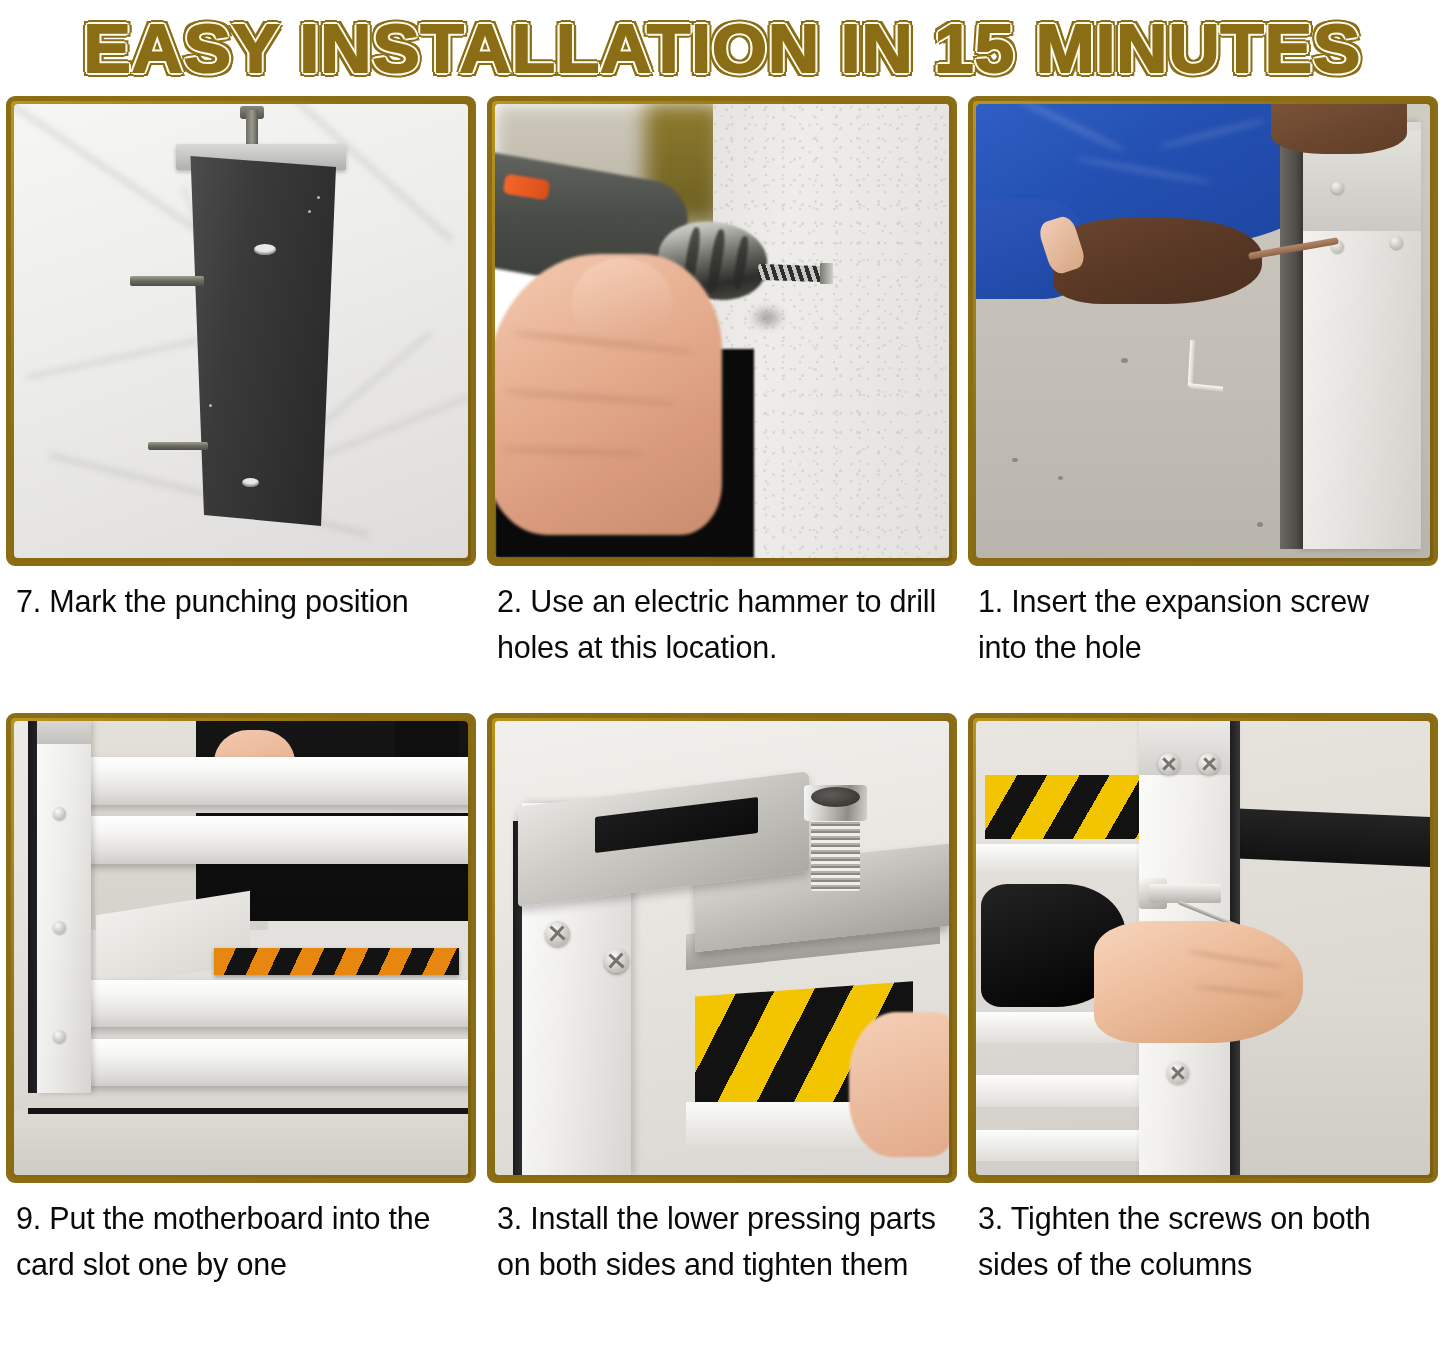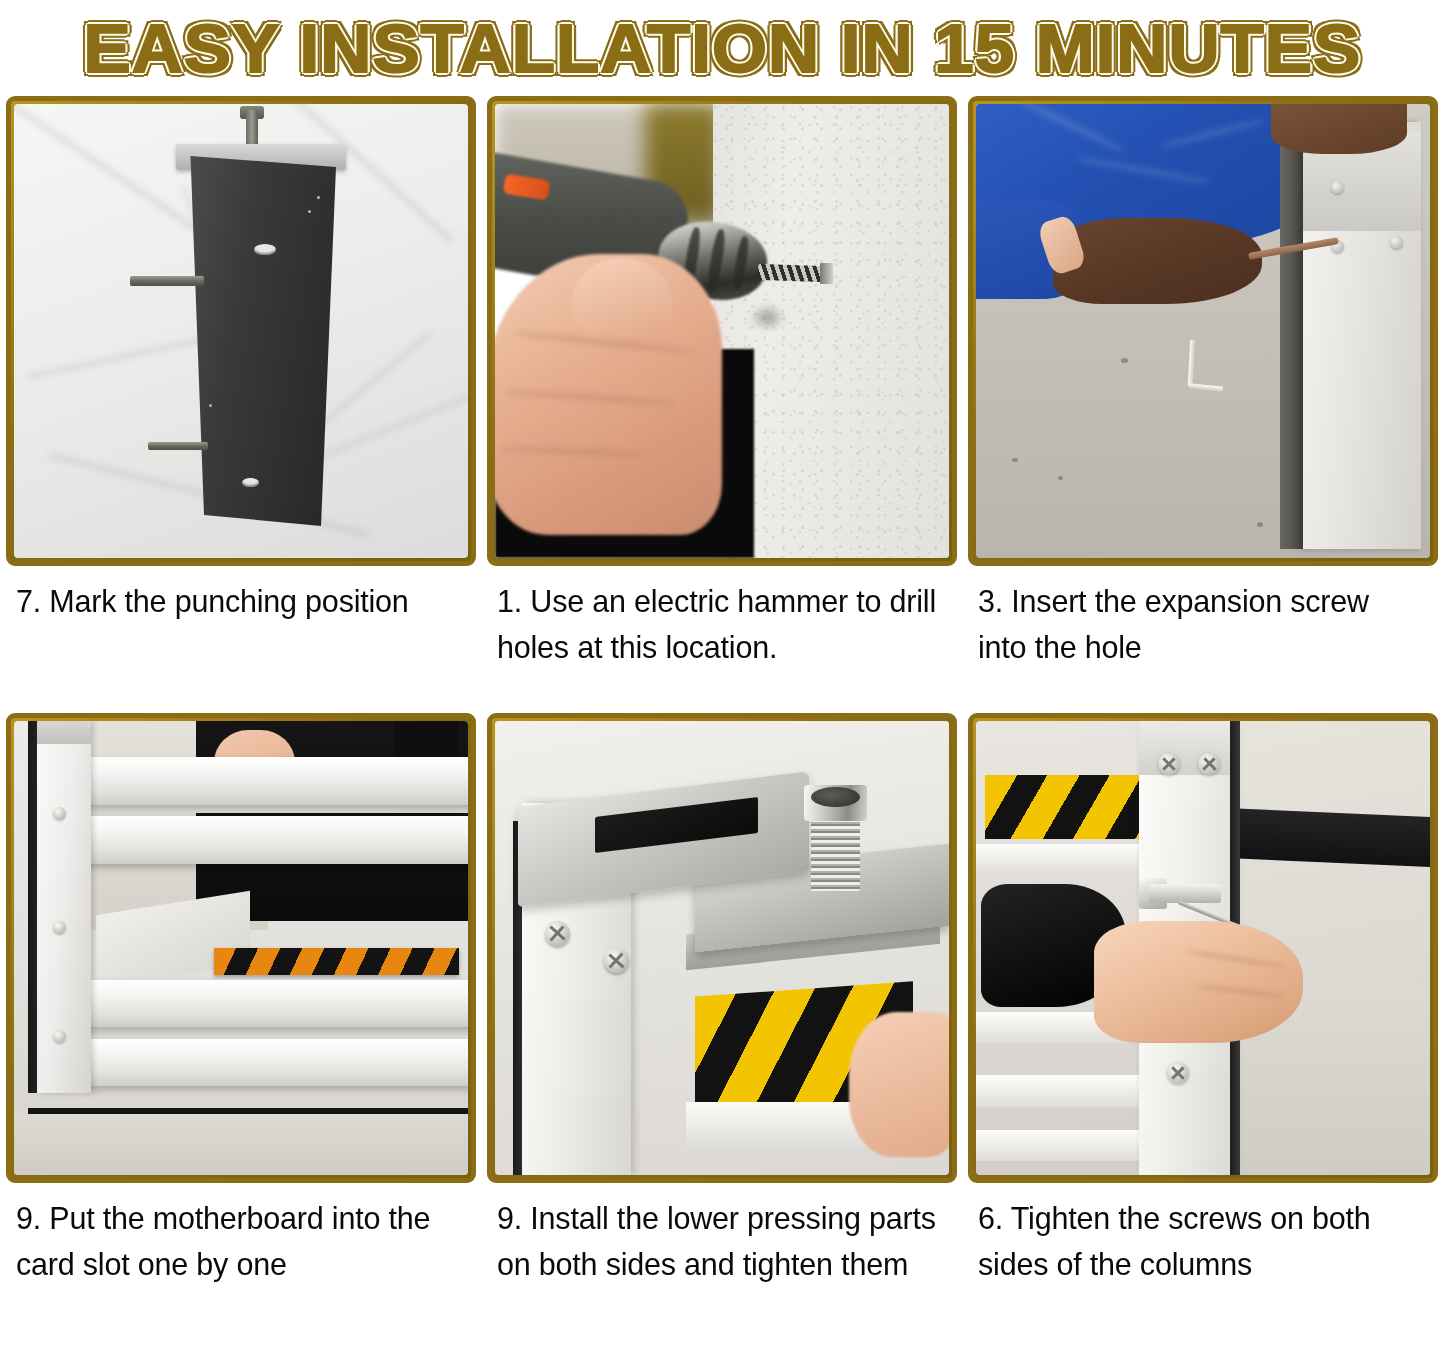--- a/index.html
+++ b/index.html
@@ -565,21 +565,21 @@
         <div class="dust"></div>
         <div class="bit"></div>
         <div class="bit-tip"></div>
         <div class="hand"></div>
         <div class="thumb"></div>
         <div class="finger fg1"></div>
           <div class="finger fg2"></div>
           <div class="finger fg3"></div>
       </div>
     </div>
-    <div class="caption">1. Use an electric hammer to drill holes at this location.</div>
+    <div class="caption">2. Use an electric hammer to drill holes at this location.</div>
   </div>
 
   <div class="cell">
     <div class="photo-frame">
       <div class="photo p3">
         <div class="floor-spec" style="left:32%;top:56%;width:7px;height:5px;"></div>
         <div class="floor-spec" style="left:8%;top:78%;width:6px;height:4px;"></div>
         <div class="floor-spec" style="left:18%;top:82%;width:5px;height:4px;"></div>
         <div class="floor-spec" style="left:62%;top:92%;width:6px;height:5px;"></div>
         <div class="shirt"></div>
@@ -594,21 +594,21 @@
         <div class="post-screw" style="right:6%;top:29%;"></div>
         <div class="post-screw" style="right:19%;top:30%;"></div>
         <div class="arm"></div>
         <div class="cuff"></div>
         <div class="hand-top"></div>
         <div class="tool"></div>
         <div class="allen"></div>
         <div class="allen-foot"></div>
       </div>
     </div>
-    <div class="caption">3. Insert the expansion screw into the hole</div>
+    <div class="caption">1. Insert the expansion screw into the hole</div>
   </div>
 </div>
 
 <div class="grid row-bottom">
 
   <div class="cell">
     <div class="photo-frame">
       <div class="photo p4">
         <div class="backdrop-wall"></div>
         <div class="backdrop-dark"></div>
@@ -648,21 +648,21 @@
         <div class="clamp-plate"></div>
         <div class="clamp-top"></div>
         <div class="clamp-hole"></div>
         <div class="bolt-thread"></div>
         <div class="bolt-head"></div>
         <div class="bolt-hex"></div>
         <div class="screw5" style="left:11%;top:44%;"></div>
         <div class="screw5" style="left:24%;top:50%;"></div>
       </div>
     </div>
-    <div class="caption">9. Install the lower pressing parts on both sides and tighten them</div>
+    <div class="caption">3. Install the lower pressing parts on both sides and tighten them</div>
   </div>
 
   <div class="cell">
     <div class="photo-frame">
       <div class="photo p6">
         <div class="wall6"></div>
         <div class="floor6"></div>
         <div class="skirt"></div>
         <div class="hazard6"></div>
         <div class="board6" style="top:27%;"></div>
@@ -677,15 +677,15 @@
         <div class="screw6" style="left:42%;top:75%;"></div>
         <div class="sleeve6"></div>
         <div class="wrench-head"></div>
         <div class="wrench"></div>
         <div class="wrench-arm"></div>
         <div class="hand6"></div>
         <div class="finger6 fg61"></div>
           <div class="finger6 fg62"></div>
       </div>
     </div>
-    <div class="caption">6. Tighten the screws on both sides of the columns</div>
+    <div class="caption">3. Tighten the screws on both sides of the columns</div>
   </div>
 </div>
 
 </body></html>

